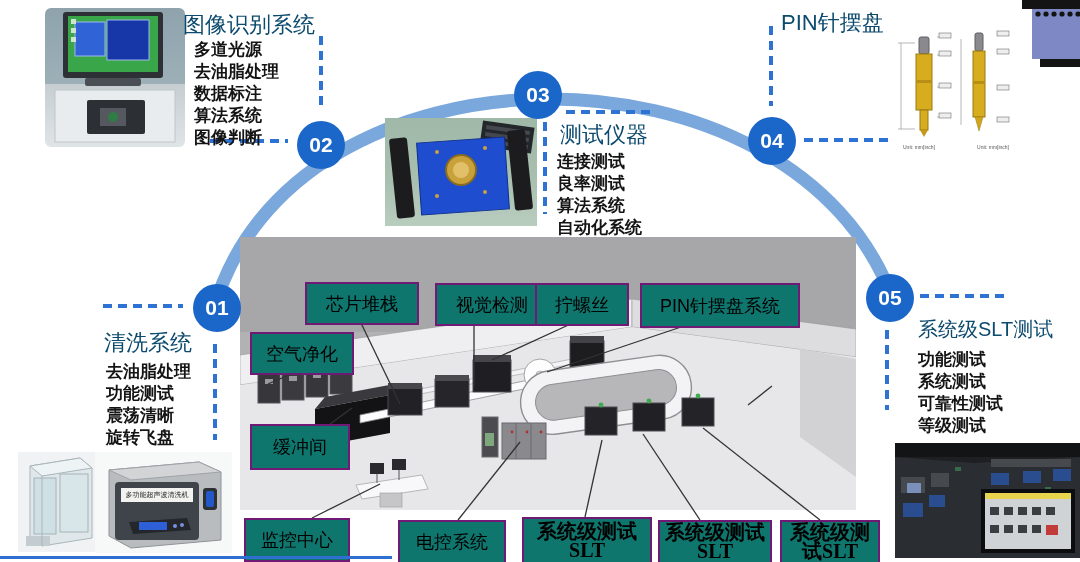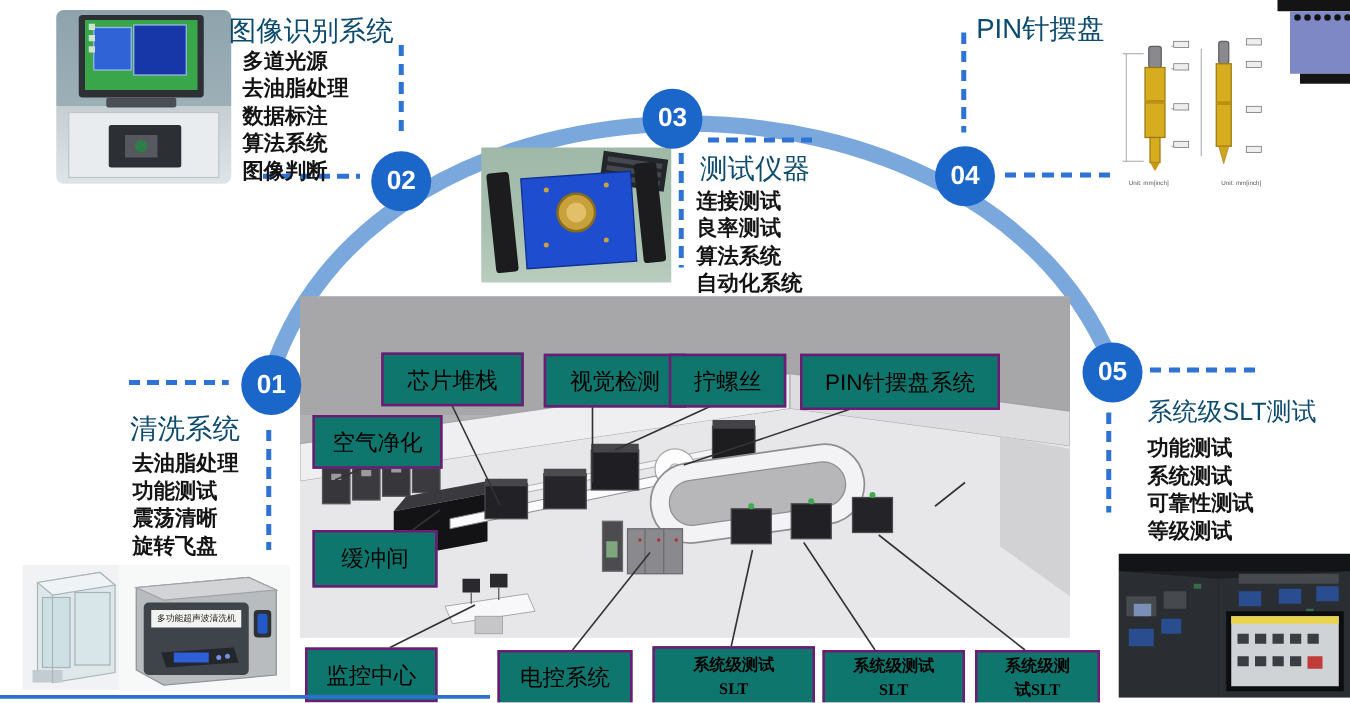--- a/index.html
+++ b/index.html
@@ -20,21 +20,21 @@
 
   
   .step-title{position:absolute;color:#0c4a6e;font-weight:normal;font-size:22px;z-index:6;white-space:nowrap;text-align:center;}
   .step-items{position:absolute;z-index:6;font-family:Liberation Mono, monospace;}
   .step-items div{font-size:17px;font-weight:bold;color:#141414;line-height:22px;white-space:nowrap;}
 
   
   .callout{position:absolute;background:#0f766e;border:2px solid #701a75;z-index:5;
     display:flex;align-items:center;justify-content:center;color:#000;}
   .callout .callout-text{font-size:18px;white-space:pre-line;text-align:center;line-height:20px;}
-  .callout.serif .callout-text{font-family:"Liberation Serif",serif;font-weight:bold;font-size:13px;line-height:19px;}
+  .callout.serif .callout-text{font-family:"Liberation Serif",serif;font-weight:bold;font-size:20px;line-height:19px;}
 
   #leader-svg{position:absolute;left:0;top:0;z-index:4;pointer-events:none;}
 
   
   .photo{position:absolute;overflow:hidden;z-index:3;}
   .tinytext{font-size:5px;color:#555;white-space:nowrap;}
 
   
   #bottom-line{position:absolute;left:0;top:556px;width:392px;height:3px;background:#2e6fd0;z-index:6;}
 

